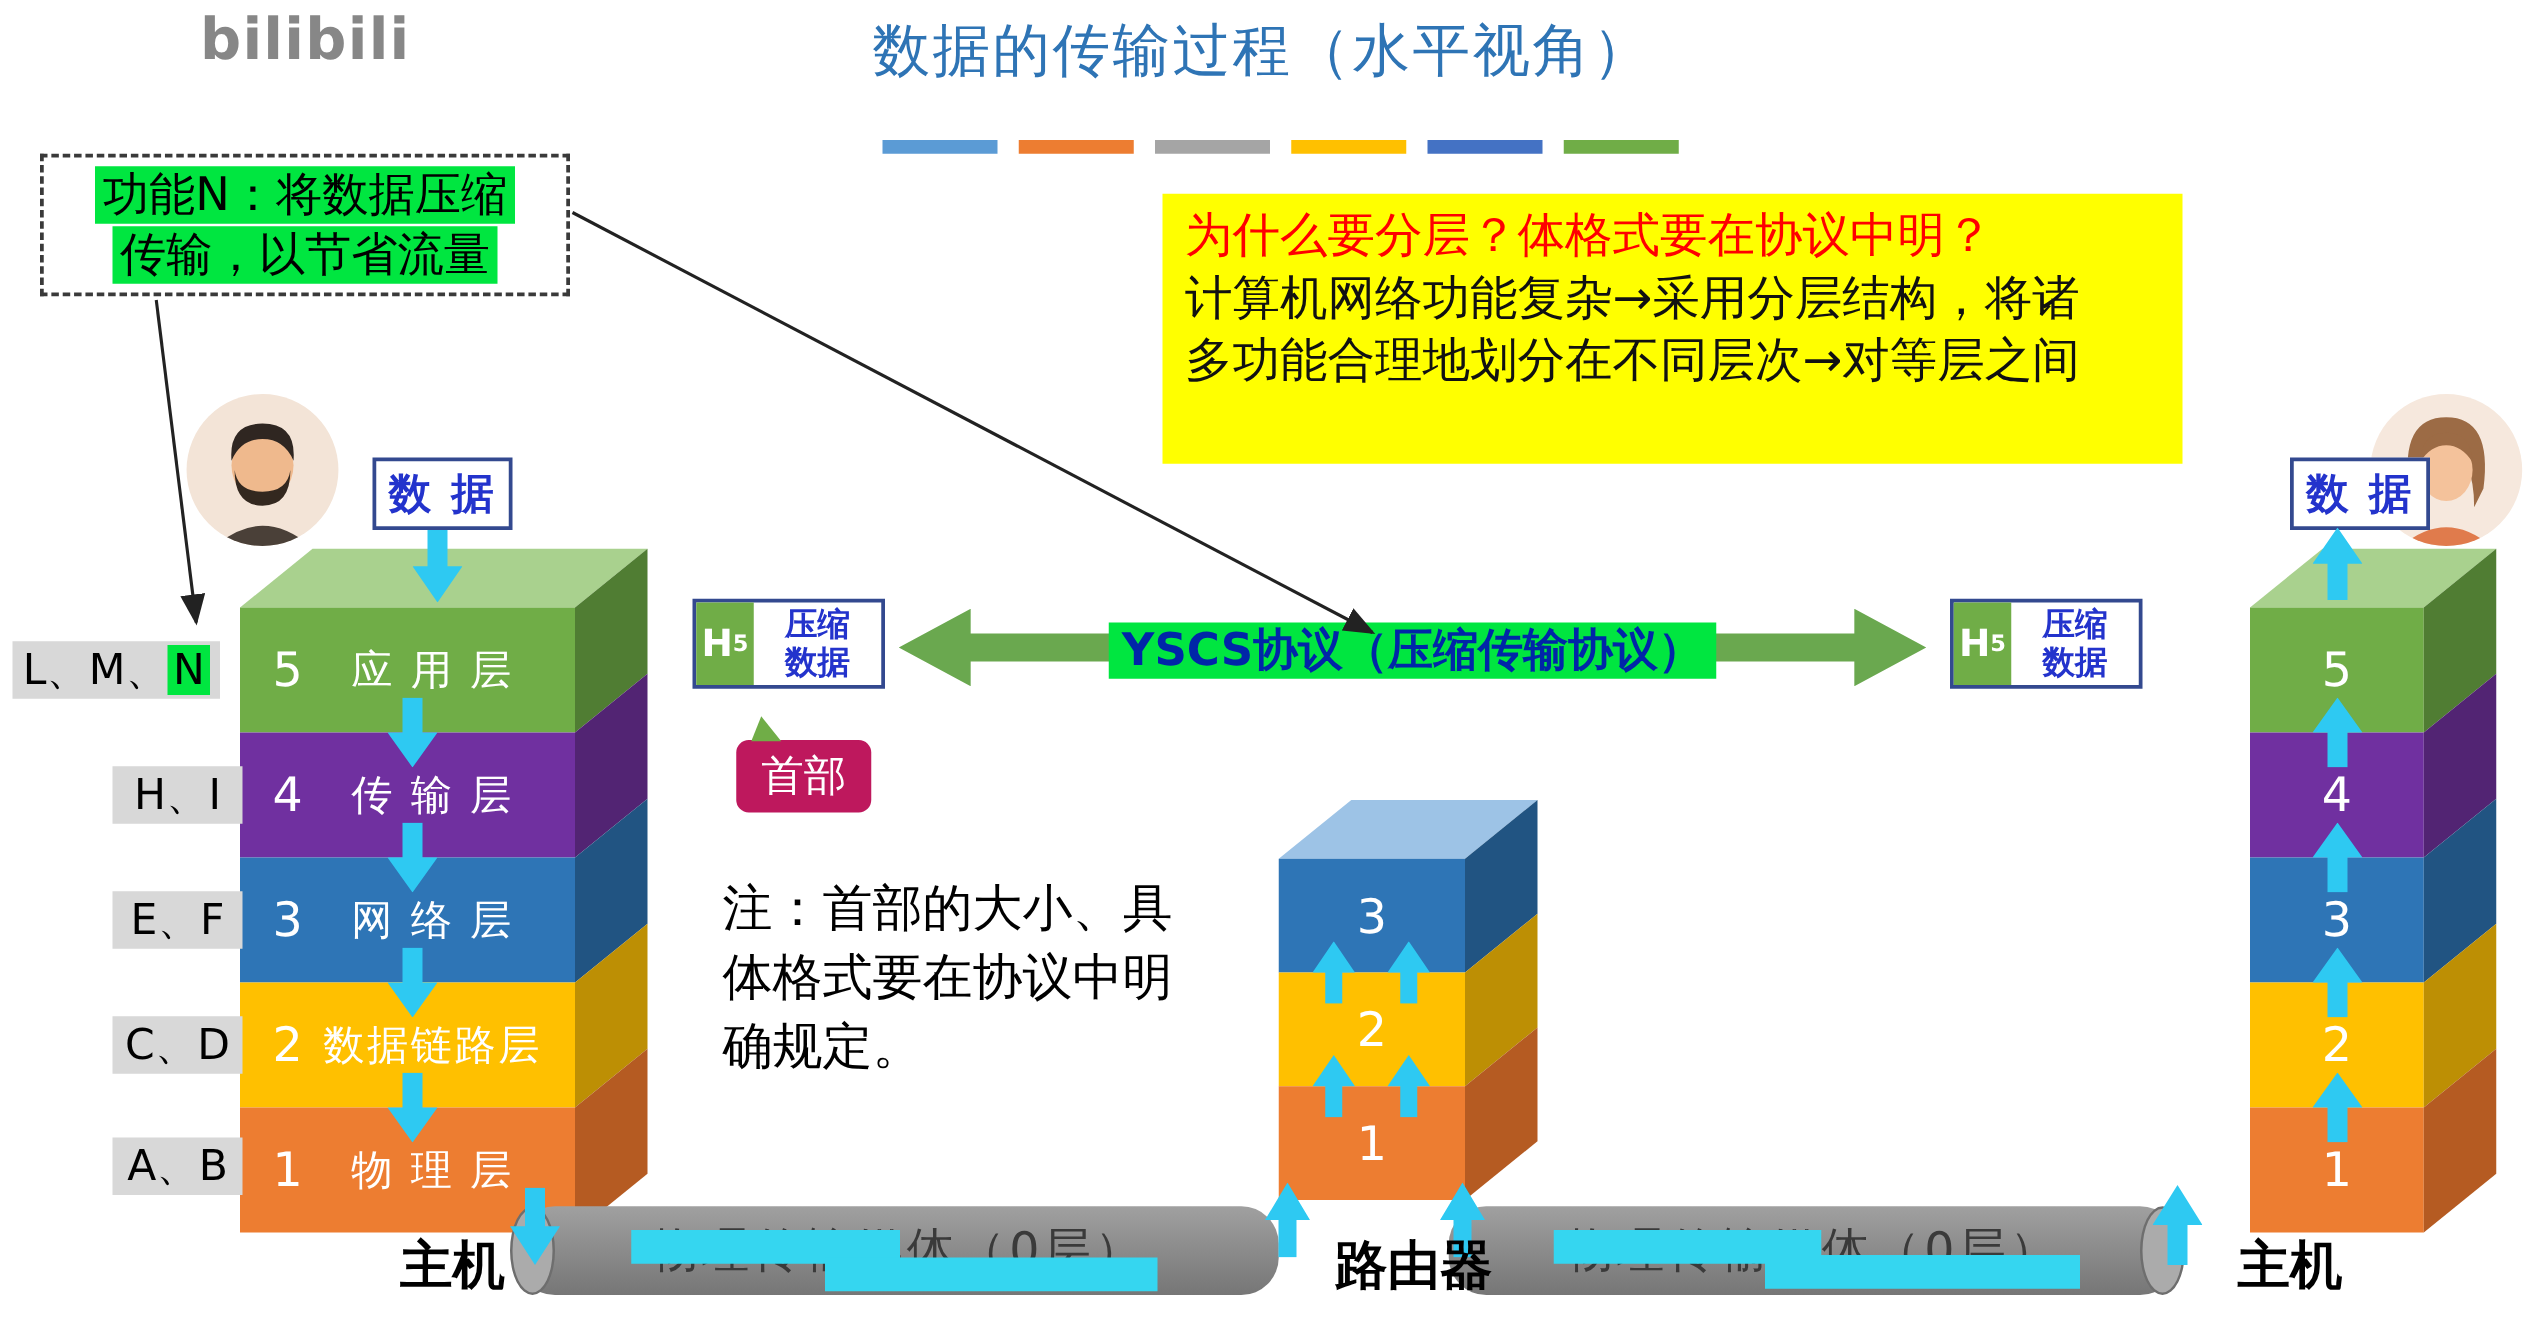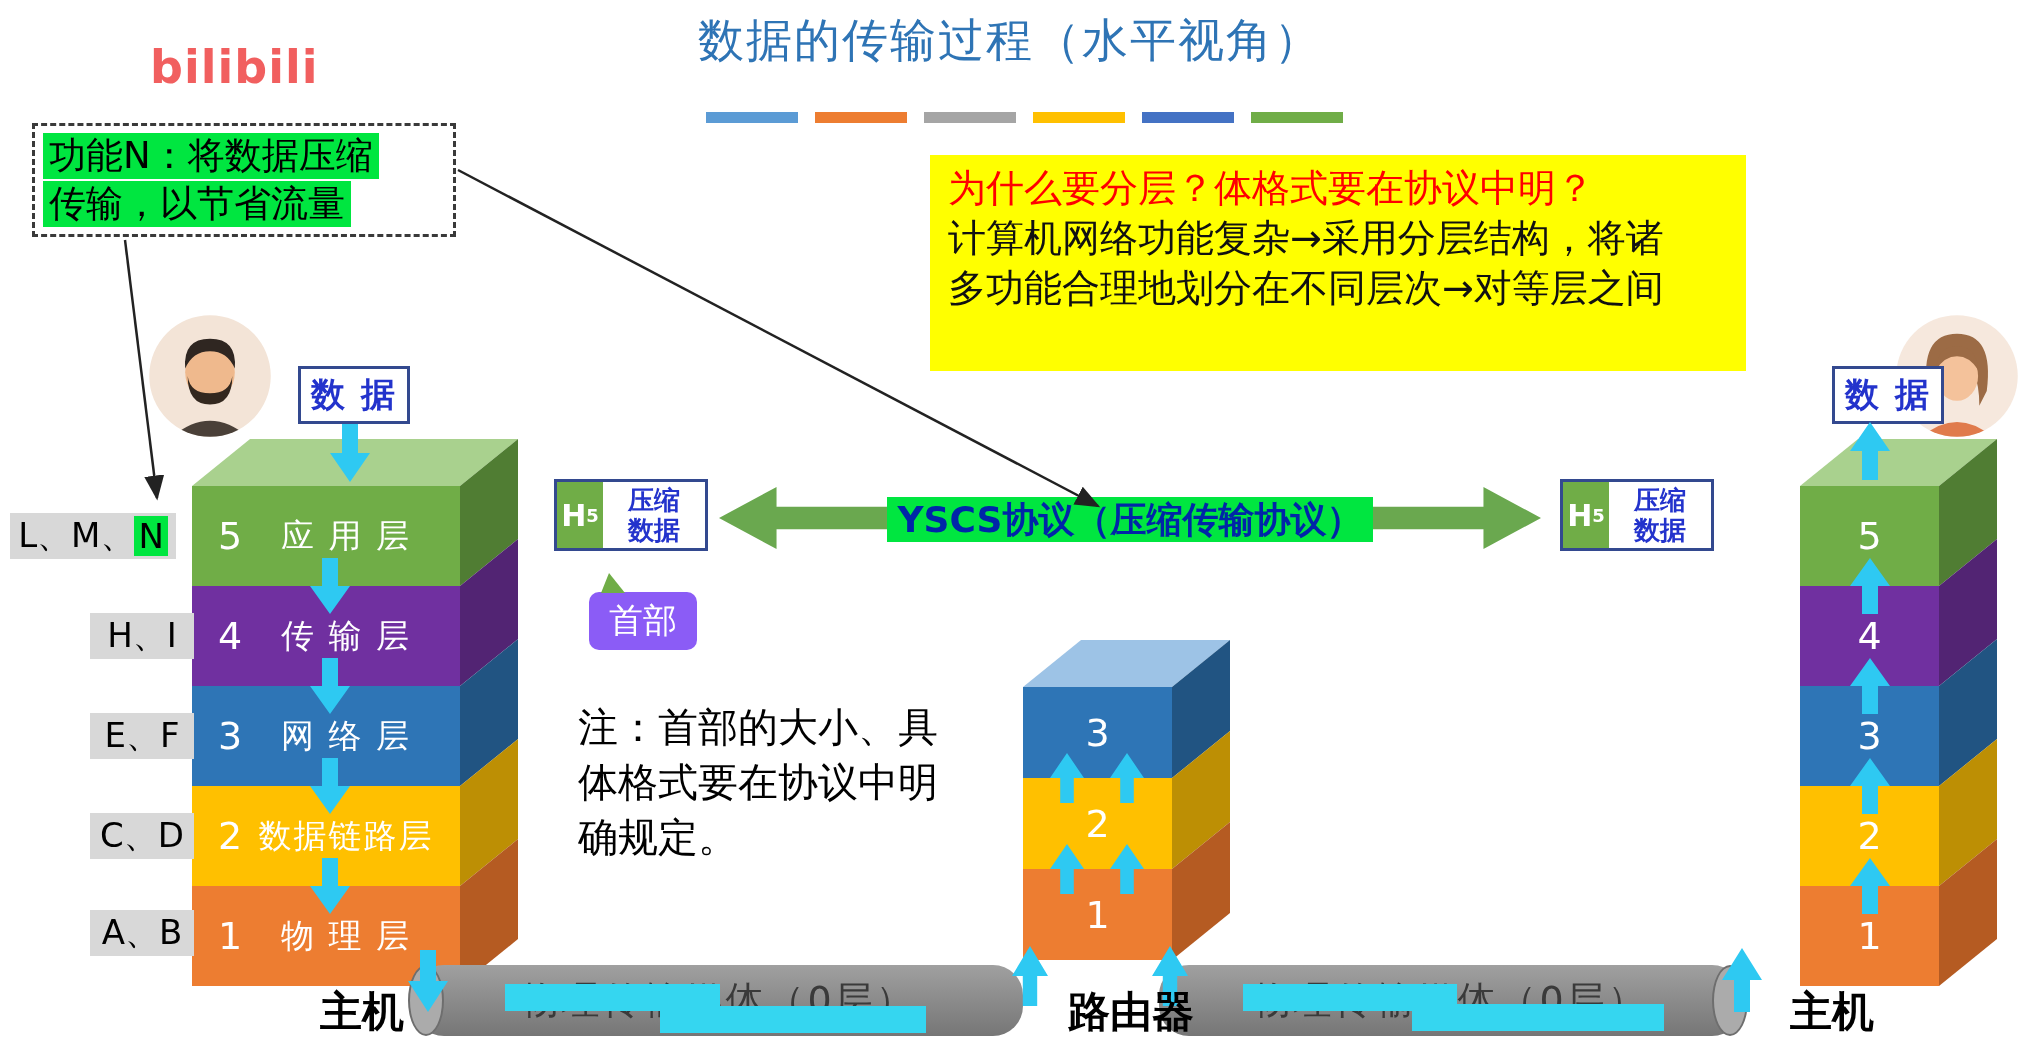--- a/index.html
+++ b/index.html
@@ -1,31 +1,31 @@
 <!DOCTYPE html>
 <html><head>
 <meta charset="utf-8">
 <style>
   html,body{margin:0;padding:0;background:#fff;}
   .canvas{position:relative;width:2030px;height:1062px;background:#fff;overflow:hidden;
           font-family:"DejaVu Sans","Liberation Sans",sans-serif;}
   .abs{position:absolute;}
 
   
-  .watermark{left:150px;top:4px;font-size:46px;font-weight:bold;color:#ef4444;opacity:.85;letter-spacing:1px;margin-top:36px;}
+  .watermark{left:160px;top:4px;font-size:46px;font-weight:bold;color:#737373;opacity:.85;letter-spacing:1px;}
 
   
   .title{left:540px;top:10px;width:940px;text-align:center;font-size:46px;font-weight:normal;color:#2E74B5;letter-spacing:2px;}
   .bars{left:706px;top:112px;display:flex;gap:17px;}
   .bars span{width:92px;height:11px;display:inline-block;}
   .b1{background:#5B9BD5}.b2{background:#ED7D31}.b3{background:#A5A5A5}
   .b4{background:#FFC000}.b5{background:#4472C4}.b6{background:#70AD47}
 
   
-  .callout{left:32px;top:123px;width:424px;height:114px;border:3px dashed #3a3a3a;padding:6px 8px;box-sizing:border-box;}
+  .callout{left:32px;top:123px;width:424px;height:114px;border:3px dashed #3a3a3a;padding:6px 8px;box-sizing:border-box;text-align:center;}
   .callout .hl{display:inline-block;background:#00E640;color:#000;font-size:37px;line-height:46px;padding:0 6px;margin:1px 0;}
 
   
   .qbox{left:930px;top:155px;width:816px;height:216px;background:#FFFF00;box-sizing:border-box;padding:8px 18px;}
   .qtitle{color:#FF0000;font-size:38px;line-height:50px;}
   .qline{color:#111;font-size:38px;line-height:50px;}
 
   
   .databox{width:106px;height:52px;background:#fff;border:3px solid #33498F;color:#2333CC;
            font-size:34px;font-weight:bold;display:flex;align-items:center;justify-content:center;letter-spacing:2px;}
@@ -79,21 +79,21 @@
   .up{clip-path:polygon(50% 0,100% 50%,70% 50%,70% 100%,30% 100%,30% 50%,0 50%);}
 
   
   .h5box{width:148px;height:66px;background:#fff;border:3px solid #33498F;display:flex;box-sizing:content-box;}
   .h5box.leftbox{left:554px;top:479px;} .h5box.rightbox{left:1560px;top:479px;}
   .h5tag{width:46px;background:#70AD47;color:#fff;display:flex;align-items:center;justify-content:center;font-weight:bold;font-size:30px;}
   .h5tag sub{font-size:18px;}
   .h5txt{flex:1;color:#2333CC;font-weight:bold;font-size:26px;line-height:30px;display:flex;flex-direction:column;align-items:center;justify-content:center;}
 
   
-  .bubble{left:589px;top:592px;width:108px;height:58px;background:#8b5cf6;border-radius:10px;color:#fff;
+  .bubble{left:589px;top:592px;width:108px;height:58px;background:#be185d;border-radius:10px;color:#fff;
           font-size:34px;display:flex;align-items:center;justify-content:center;}
   .bubble::before{content:"";position:absolute;top:-19px;left:12px;width:0;height:0;
           border-left:8px solid transparent;border-right:16px solid transparent;border-bottom:20px solid #70AD47;}
 
   
   .parrow{left:719px;top:487px;width:822px;height:62px;background:#6AA84F;
           clip-path:polygon(0 50%,7% 0,7% 32%,93% 32%,93% 0,100% 50%,93% 100%,93% 68%,7% 68%,7% 100%);}
   .plabel{left:780px;top:496px;width:700px;text-align:center;}
   .plabel span{background:#00E640;color:#0026A8;font-size:36px;font-weight:bold;padding:2px 10px;white-space:nowrap;}
 

